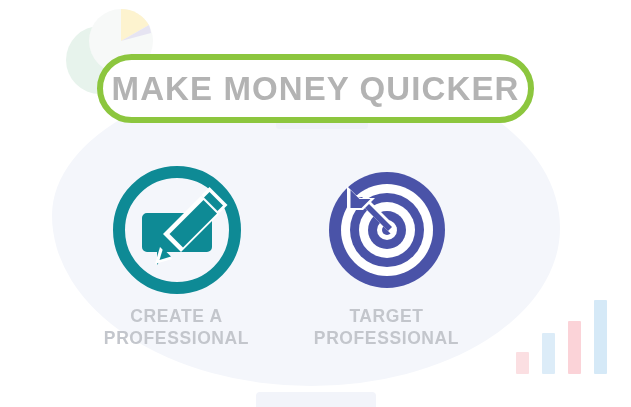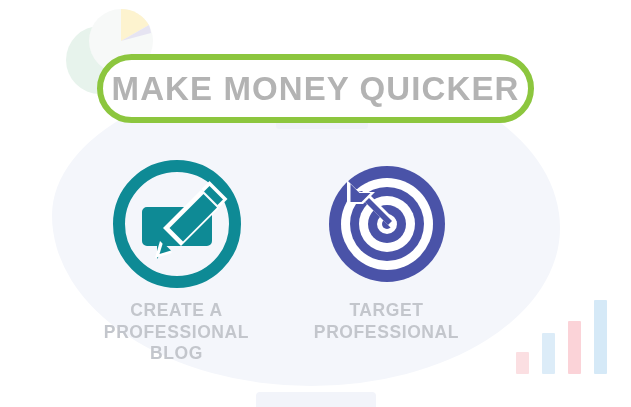--- a/index.html
+++ b/index.html
@@ -109,21 +109,21 @@
     color: #b3b3b3;
     white-space: nowrap;
     line-height: 1;
     font-family: "Liberation Sans", sans-serif;
   }
 
   
   .features {
     position: absolute;
     left: 0;
-    top: 160px;
+    top: 166px;
     width: 563px;
     display: flex;
     justify-content: center;
     gap: 58px;
     z-index: 4;
   }
   .feature {
     width: 152px;
     display: flex;
     flex-direction: column;
@@ -189,21 +189,20 @@
 
         <path d="M47 81 l12 12 l-17 5 z" fill="#ffffff"></path>
         <path d="M50 82.5 l8 8 l-11.5 3.5 z" fill="#0e8a95"></path>
 
         <path d="M88.5 29 l8 -8 l18 18 l-8 8 z" fill="#ffffff"></path>
         <path d="M91 31.5 l5.5 -5.5 l13.5 13.5 l-5.5 5.5 z" fill="#0e8a95"></path>
       </svg>
       <div class="feature-caption">
         <div>CREATE A</div>
         <div>PROFESSIONAL</div>
-        <div>BLOG</div>
       </div>
     </div>
 
     <div class="feature">
       <svg class="feature-icon" viewBox="0 0 128 128">
         <circle cx="64" cy="64" r="58" fill="#4a53a8"></circle>
         <circle cx="64" cy="64" r="46" fill="#ffffff"></circle>
         <circle cx="64" cy="64" r="37" fill="#4a53a8"></circle>
         <circle cx="64" cy="64" r="28" fill="#ffffff"></circle>
         <circle cx="64" cy="64" r="19" fill="#4a53a8"></circle>

